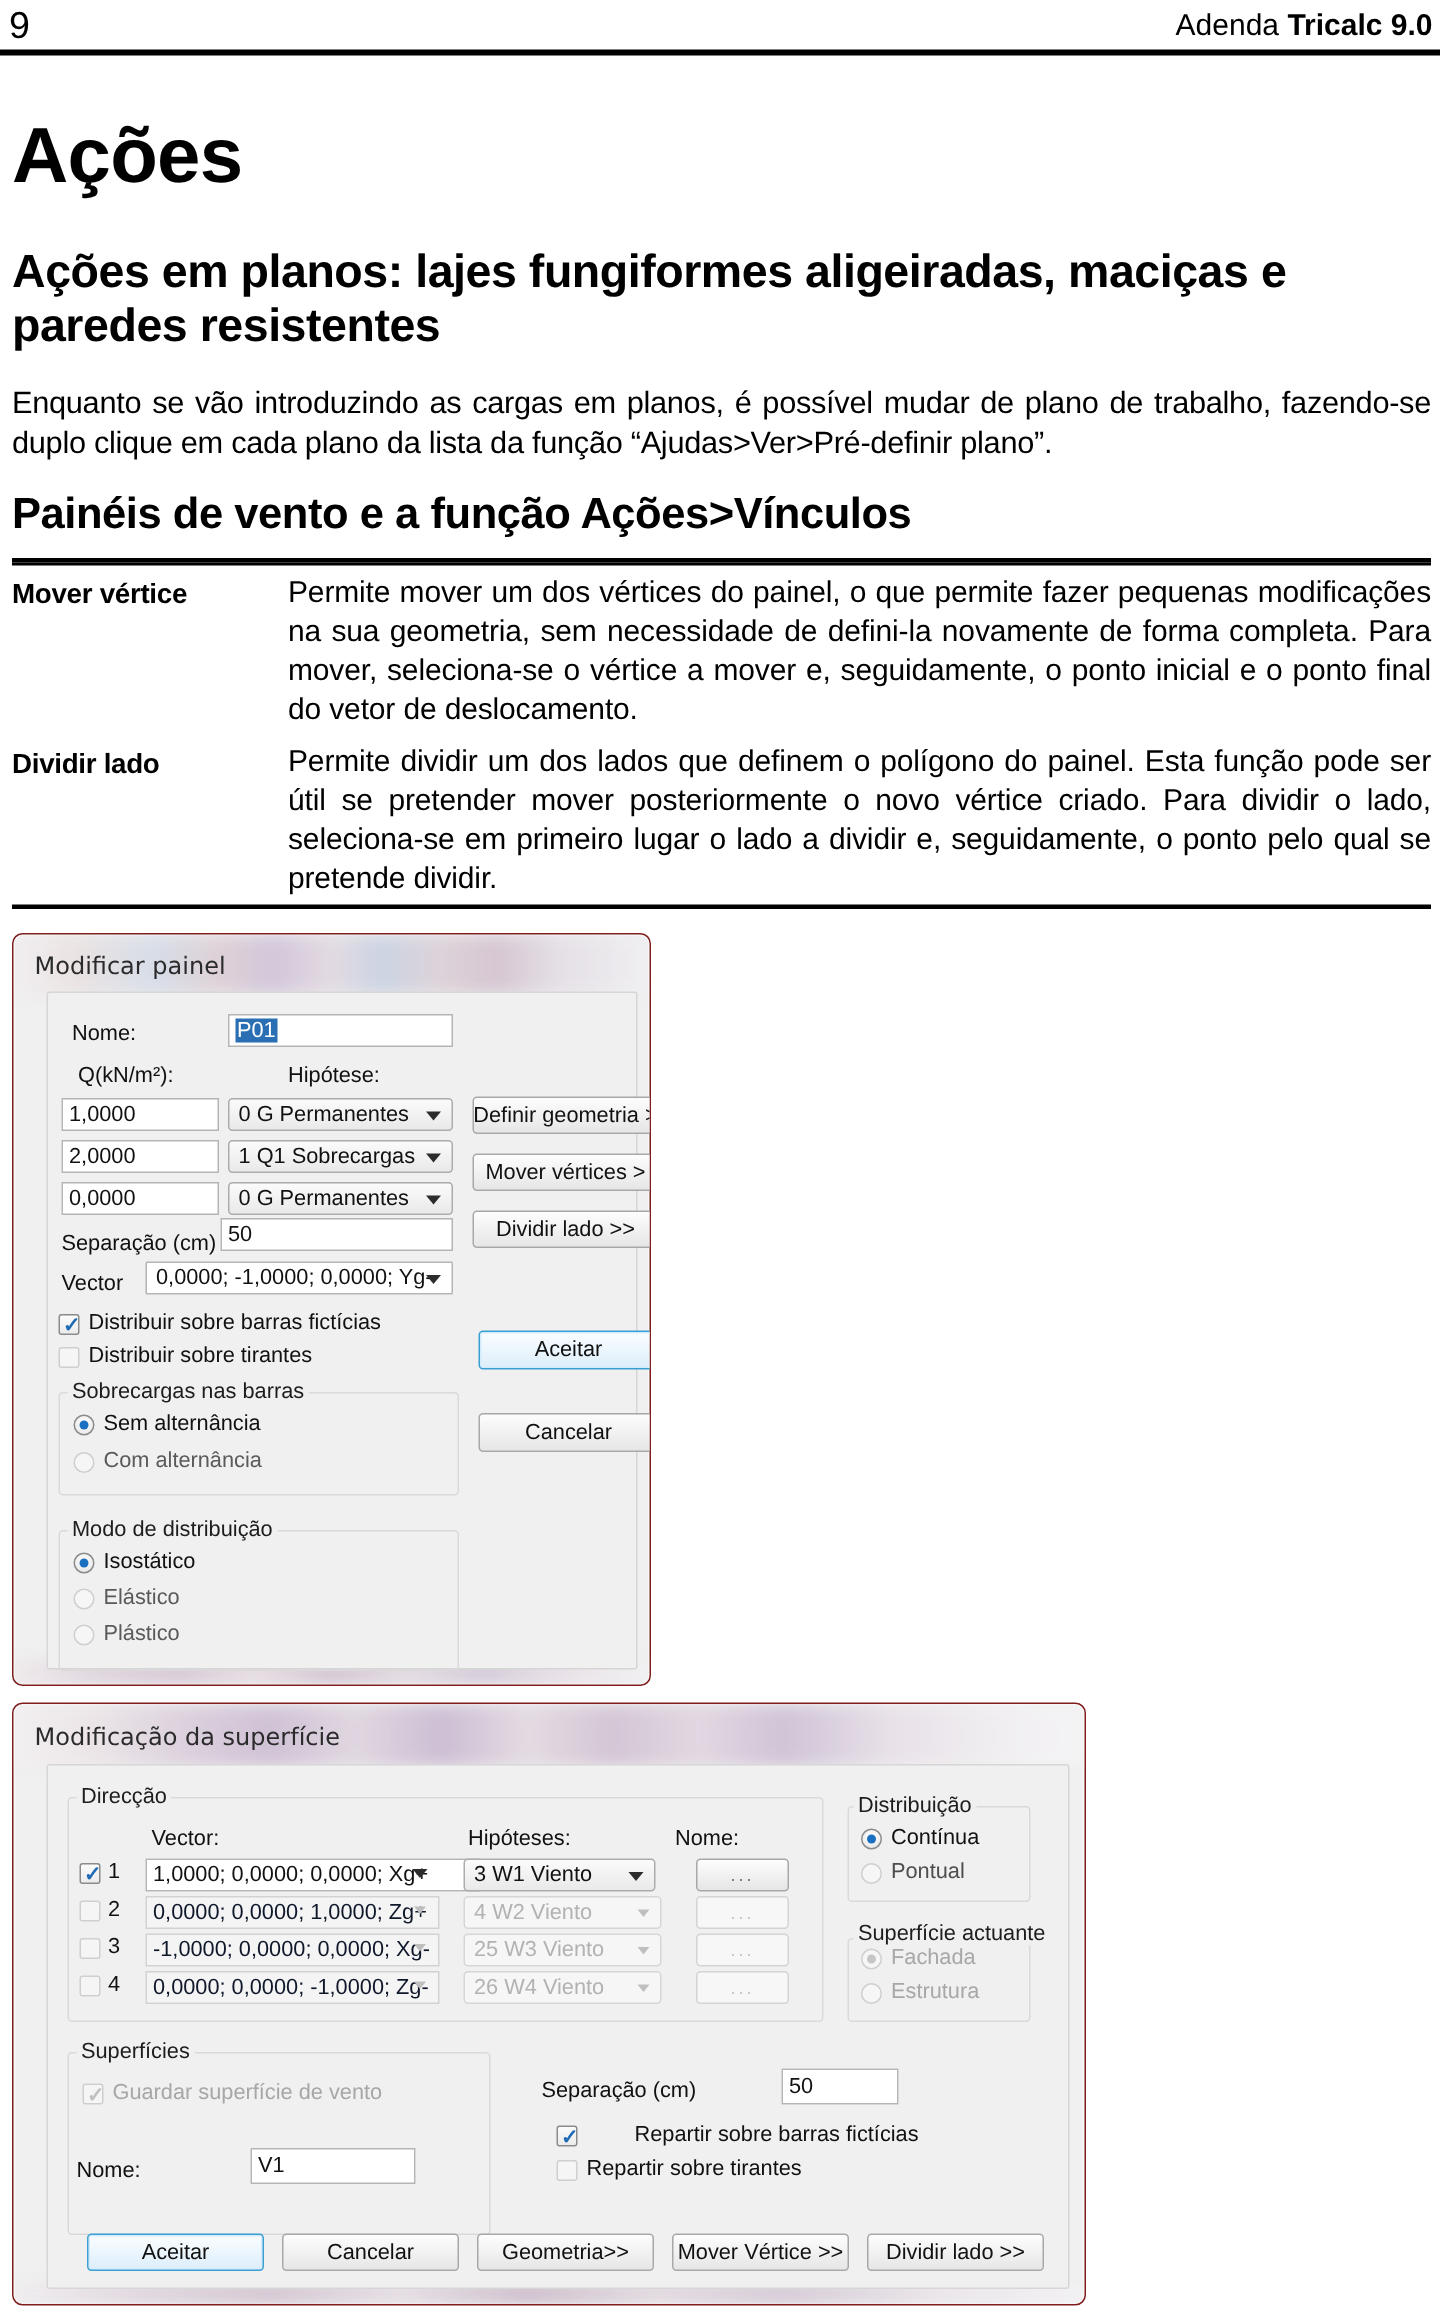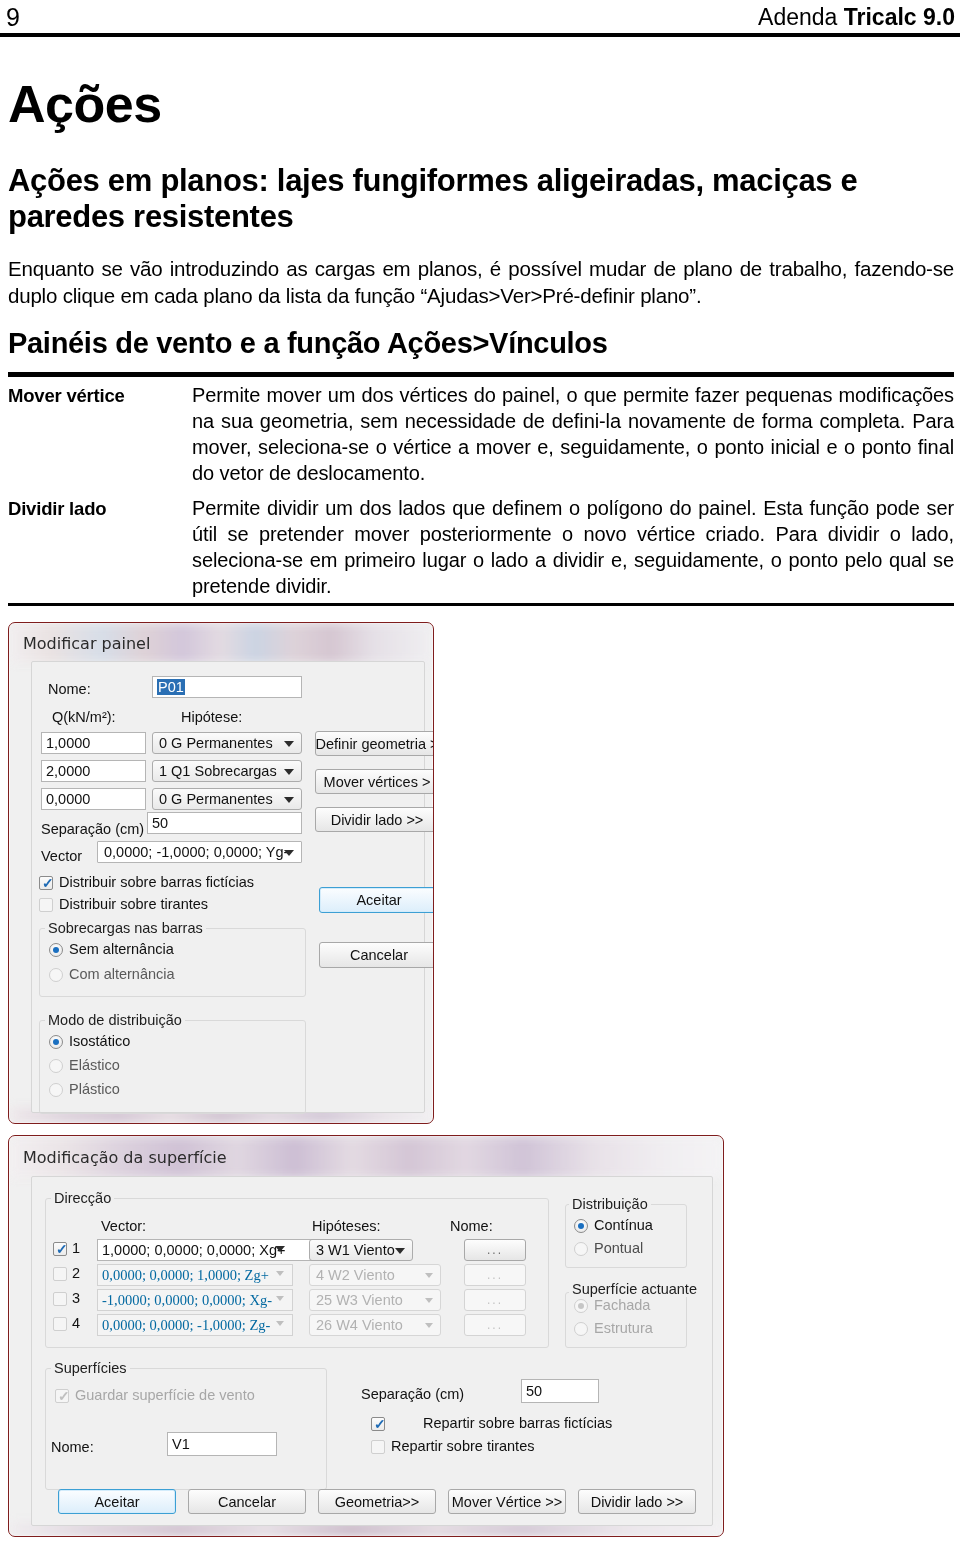--- a/index.html
+++ b/index.html
@@ -11,21 +11,21 @@
 
   
   .pg-header{
     position:absolute;left:0;top:0;width:960px;height:38px;
   }
   .pg-num{
     position:absolute;left:6px;top:2px;font-size:25px;font-weight:400;
     letter-spacing:0;line-height:30px;
   }
   .pg-head-right{
-    position:absolute;right:5px;top:2px;font-size:23px;line-height:30px;
+    position:absolute;right:5px;top:2px;font-size:20px;line-height:30px;
     white-space:nowrap;
   }
   .pg-head-right .bold{font-weight:bold;}
   .rule{
     position:absolute;left:0;width:960px;background:#000;
   }
   .rule-top{top:33px;height:4px;}
 
   
   .h1{
@@ -94,21 +94,21 @@
   .txt{
     position:absolute;color:#111;white-space:nowrap;font-size:14.5px;
   }
   .txt.dim{color:#a7a7a7;}
   .inp{
     position:absolute;background:#fff;border:1px solid #b5b5b5;
     font-size:14.5px;color:#111;display:flex;align-items:center;
     padding-left:4px;box-sizing:border-box;white-space:nowrap;
     overflow:hidden;
   }
-  .inp.dis{background:#f4f4f4;border-color:#d2d2d2;color:#0369a1;font-family:Liberation Serif, serif;}
+  .inp.dis{background:#f4f4f4;border-color:#d2d2d2;color:#0f172a;}
   .sel{
     position:absolute;background:linear-gradient(#fbfbfb,#e9e9e9);
     border:1px solid #acacac;border-radius:3px;font-size:14.5px;color:#111;
     display:flex;align-items:center;padding-left:6px;box-sizing:border-box;
     white-space:nowrap;overflow:hidden;
   }
   .sel.white{background:#fff;border:1px solid #b5b5b5;border-radius:1px;}
   .sel.dis{color:#b2b2b2;border-color:#d6d6d6;background:#f6f6f6;}
   .caret{
     position:absolute;right:7px;top:50%;margin-top:-2px;
@@ -192,21 +192,21 @@
   <div class="dlg-caption" style="left:14px;top:11px;font-size:16px;">Modificar painel</div>
 
   <div class="panel" style="left:22px;top:38px;width:392px;height:450px;"></div>
 
   <div class="txt" style="left:39px;top:58px;">Nome:</div>
   <div class="inp" style="left:143px;top:53px;width:150px;height:22px;">
     <span class="sel-hl">P01</span>
   </div>
 
   <div class="txt" style="left:43px;top:86px;">Q(kN/m²):</div>
-  <div class="txt" style="left:172px;top:86px;">Hipótese:</div>
+  <div class="txt" style="left:183px;top:86px;">Hipótese:</div>
 
   <div class="inp" style="left:32px;top:109px;width:105px;height:22px;">1,0000</div>
   <div class="sel" style="left:143px;top:109px;width:150px;height:22px;">
     <span>0 G   Permanentes</span>
     <i class="caret"></i>
   </div>
 
   <div class="inp" style="left:32px;top:137px;width:105px;height:22px;">2,0000</div>
   <div class="sel" style="left:143px;top:137px;width:150px;height:22px;">
     <span>1 Q1  Sobrecargas</span>
@@ -280,21 +280,21 @@
   <div class="txt" style="left:92px;top:82px;">Vector:</div>
   <div class="txt" style="left:303px;top:82px;">Hipóteses:</div>
   <div class="txt" style="left:441px;top:82px;">Nome:</div>
 
   <div class="cb" style="left:44px;top:106px;">
     <span class="tick">✓</span>
     </div>
   <div class="txt" style="left:63px;top:104px;">1</div>
   <div class="inp" style="left:88px;top:103px;width:223px;height:22px;">1,0000; 0,0000; 0,0000; Xg+</div>
   <i class="caret" style="position:absolute;left:266px;top:112px;"></i>
-  <div class="sel" style="left:300px;top:103px;width:104px;height:22px;">
+  <div class="sel" style="left:300px;top:103px;width:128px;height:22px;">
     <span>3 W1  Viento</span>
     <i class="caret"></i>
   </div>
   <div class="btn small" style="left:455px;top:103px;width:62px;height:22px;">...</div>
 
   <div class="cb dis" style="left:44px;top:131px;"></div>
   <div class="txt" style="left:63px;top:129px;">2</div>
   <div class="inp dis" style="left:88px;top:128px;width:196px;height:22px;">0,0000; 0,0000; 1,0000; Zg+</div>
   <i class="caret dis" style="position:absolute;left:267px;top:137px;"></i>
   <div class="sel dis" style="left:300px;top:128px;width:132px;height:22px;">

